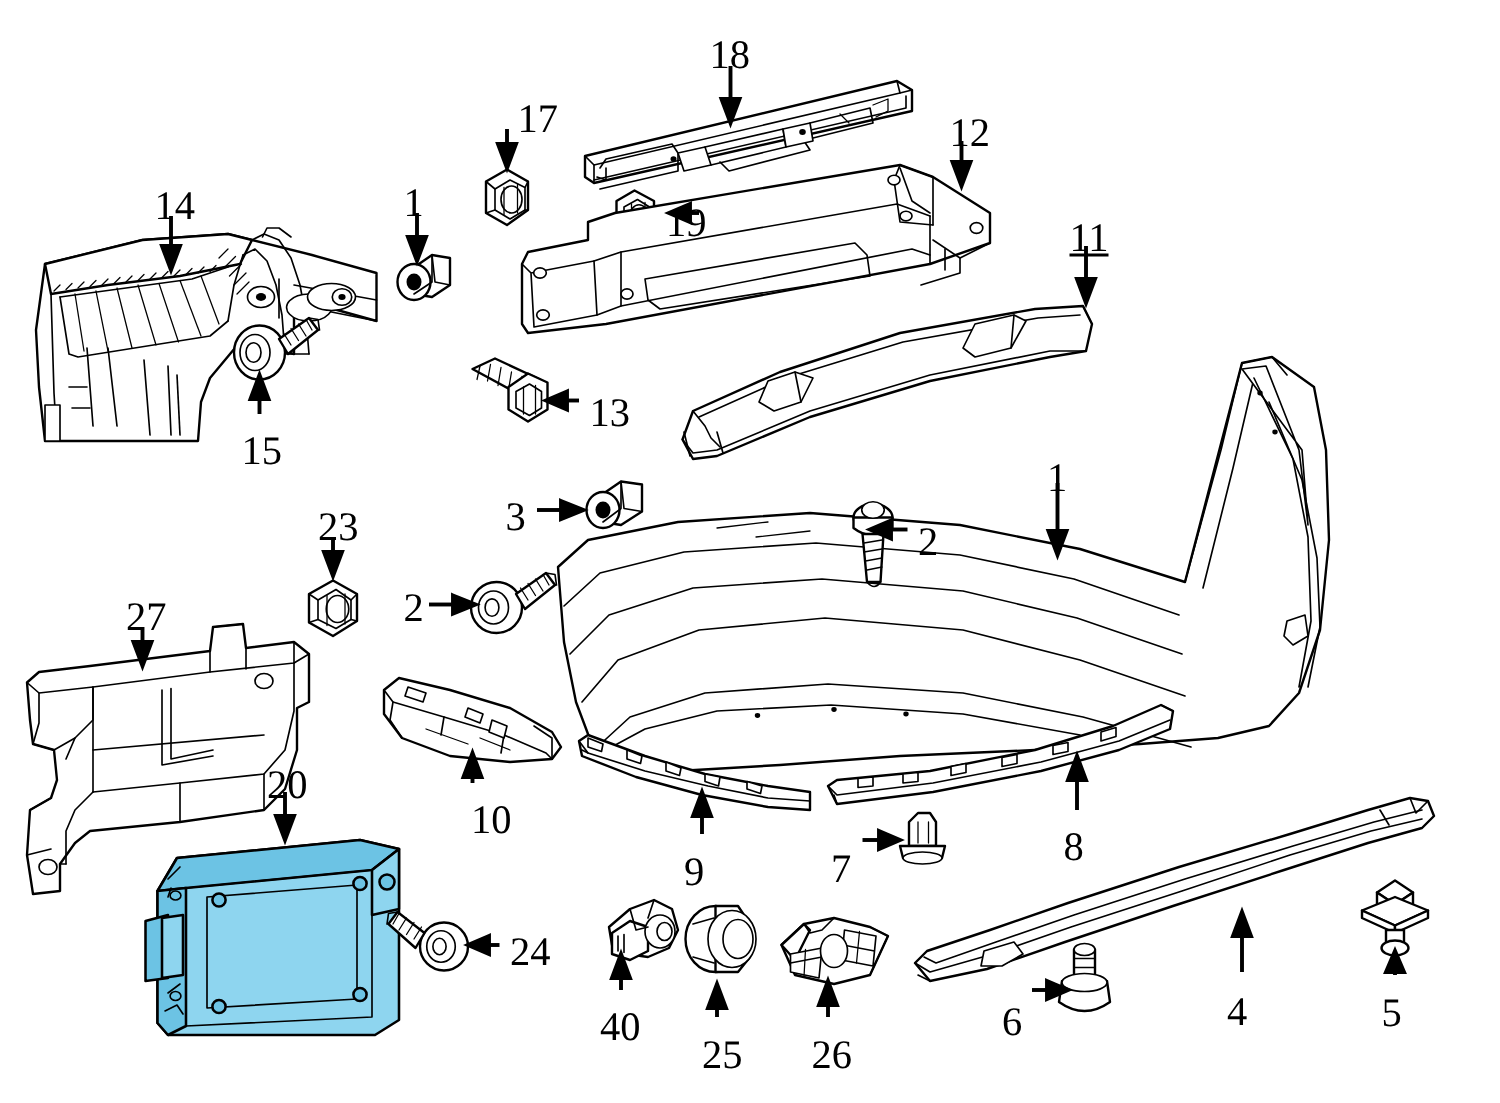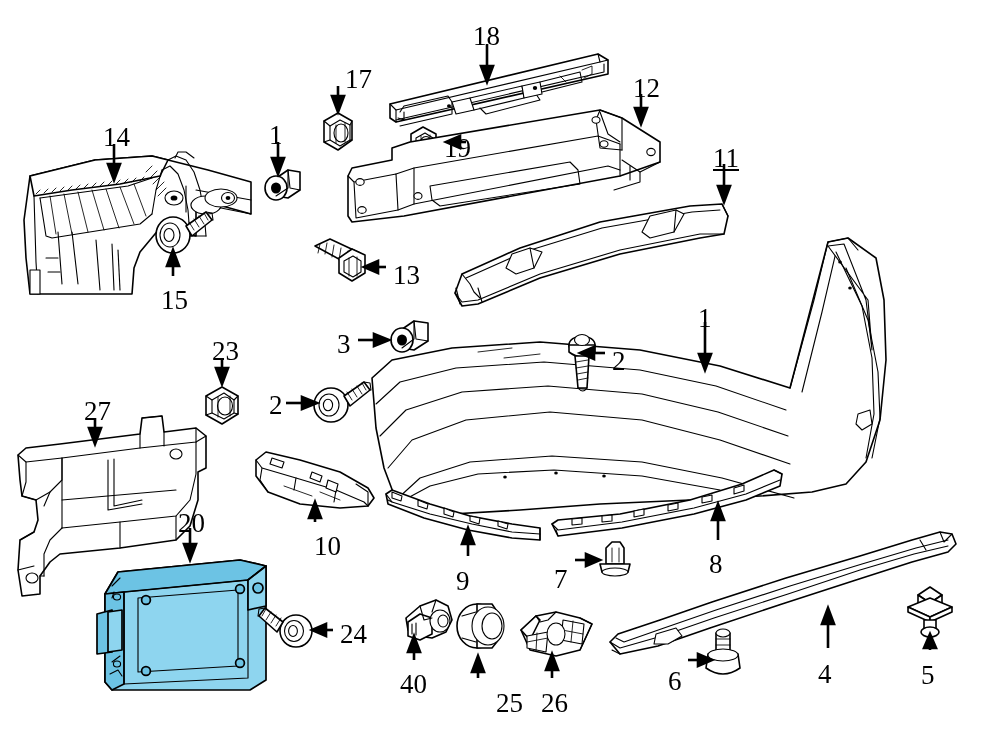--- a/index.html
+++ b/index.html
@@ -574,17 +574,17 @@
       <div class="callout-label" style="left: 161px; top: 287px;">15</div>
       <div class="callout-label" style="left: 269px; top: 122px;">1</div>
       <div class="callout-label" style="left: 311px; top: 66px; margin-left: 34px;">17</div>
       <div class="callout-label" style="left: 473px; top: 23px;">18</div>
       <div class="callout-label" style="left: 444px; top: 135px;">19</div>
       <div class="callout-label" style="left: 178px; top: 510px;">20</div>
       <div class="callout-label" style="left: 340px; top: 621px;">24</div>
       <div class="callout-label" style="left: 84px; top: 398px;">27</div>
       <div class="callout-label" style="left: 212px; top: 338px;">23</div>
       <div class="callout-label" style="left: 400px; top: 671px;">40</div>
-      <div class="callout-label" style="left: 468px; top: 690px; margin-left: 28px;">25</div>
+      <div class="callout-label" style="left: 468px; top: 690px;">25</div>
       <div class="callout-label" style="left: 541px; top: 690px;">26</div>
     </div>
 
 </div>
 
 </body></html>

